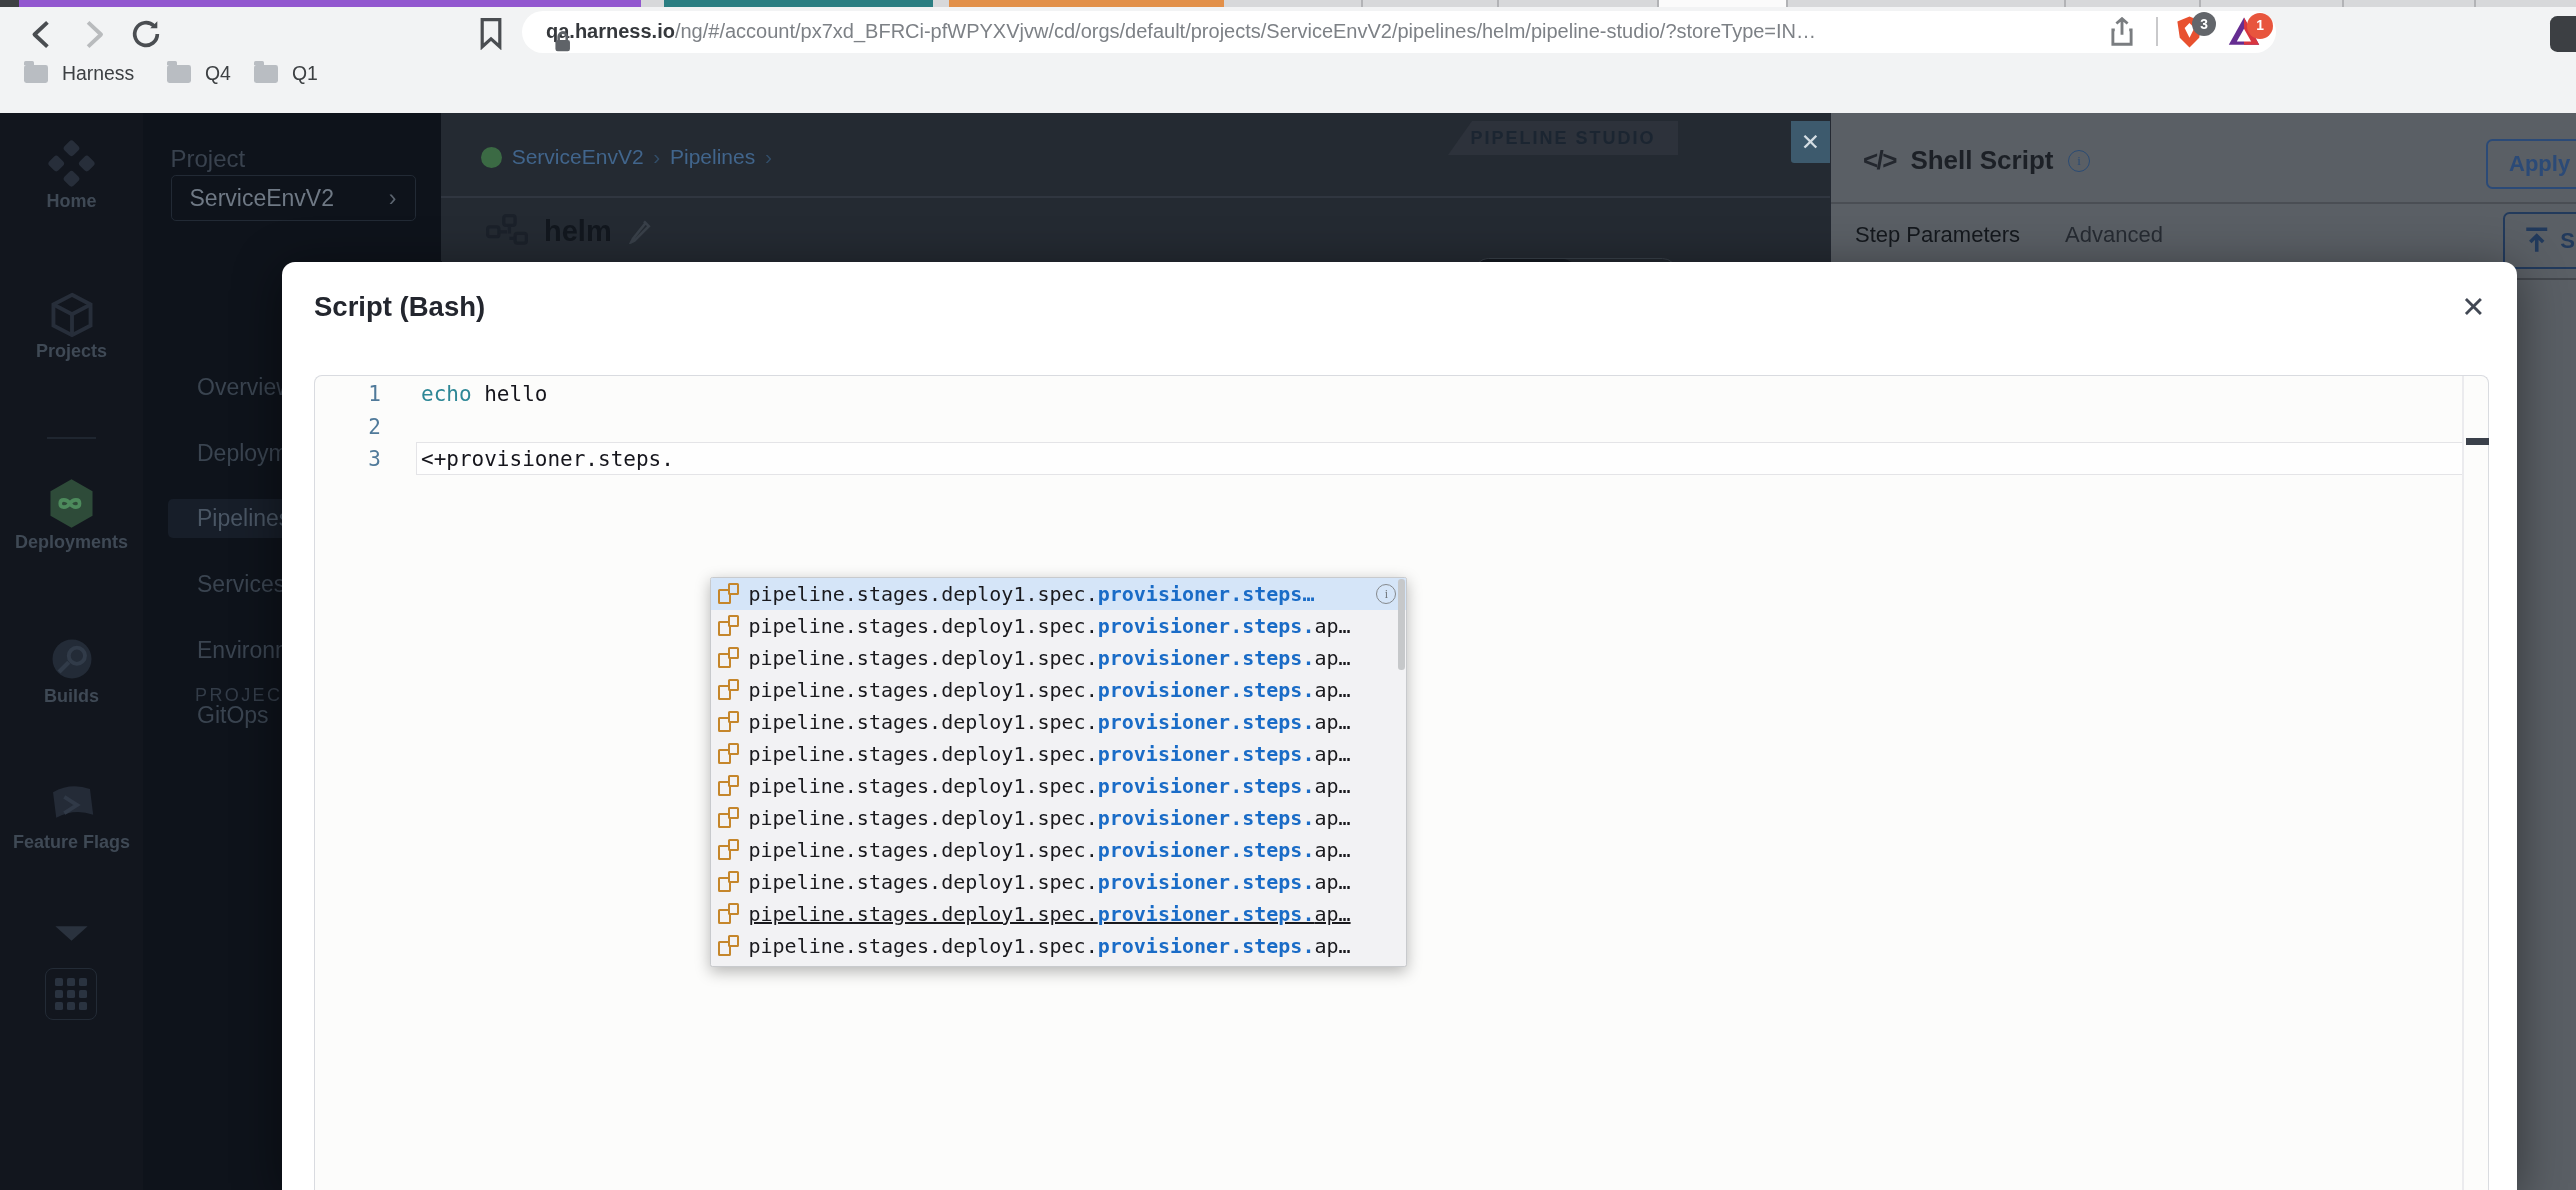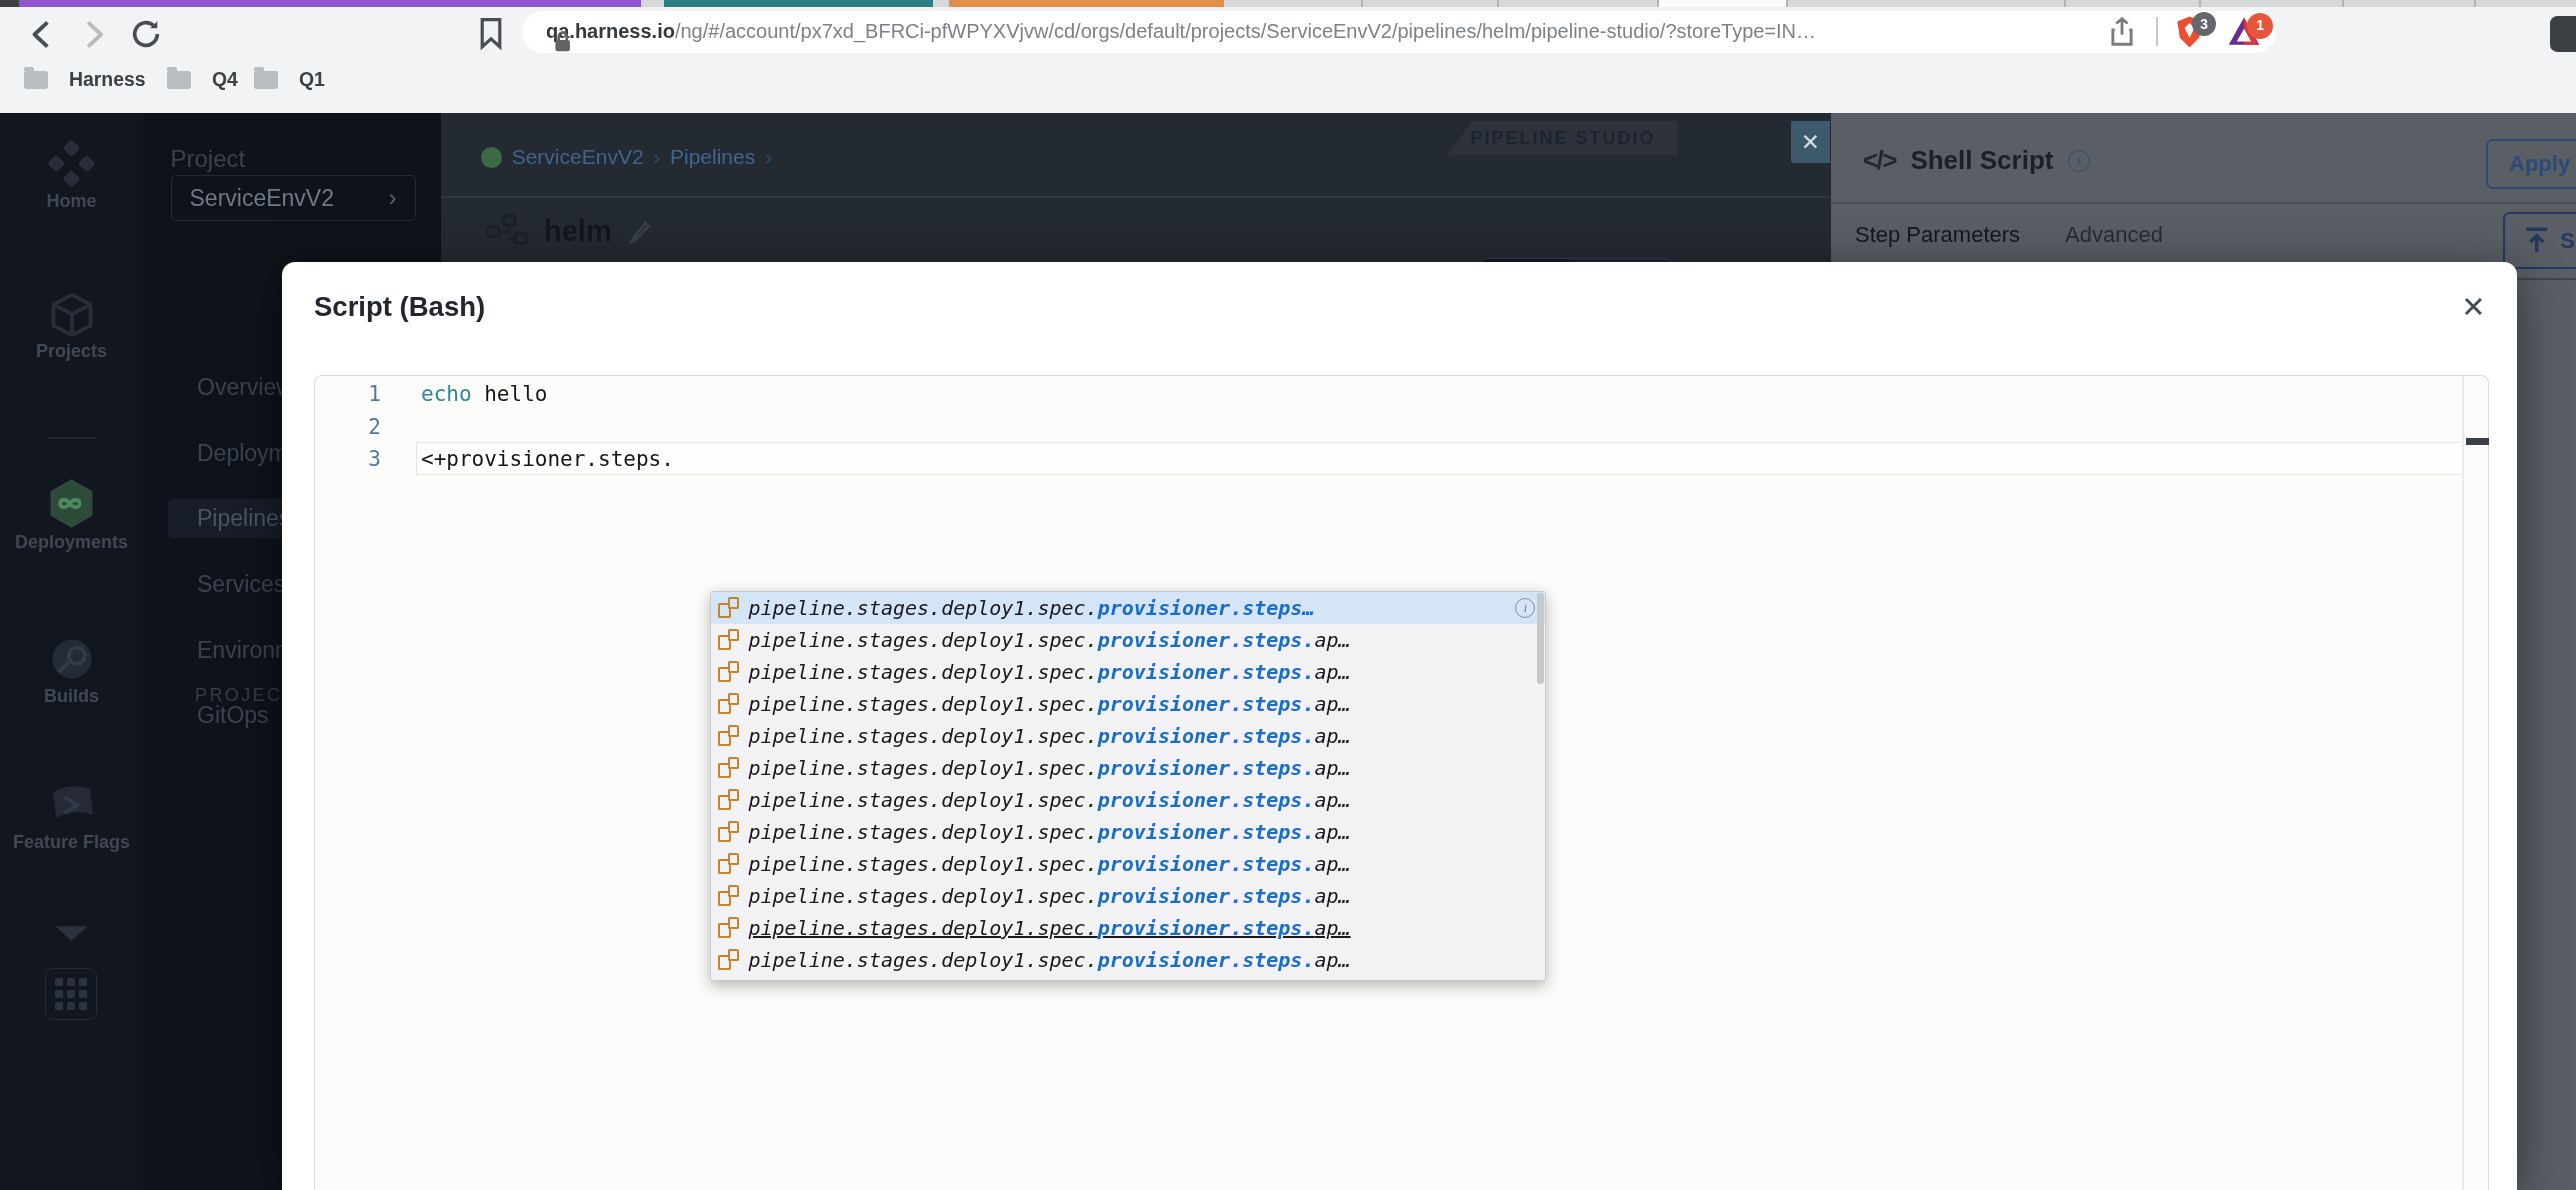--- a/index.html
+++ b/index.html
@@ -13,21 +13,21 @@
   .tabsep { position:absolute; top:0; width:1.6px; height:7.3px; background:#b2b3b6; }
   .tb-icon { position:absolute; display:flex; align-items:center; justify-content:center; }
   #urlpill { position:absolute; left:522px; top:10.5px; width:1754px; height:42px; background:#ffffff; border-radius:21px; display:flex; align-items:center; }
   #urltext { font-size:20px; color:#7d8186; white-space:nowrap; overflow:hidden; width:1491px; }
   #urltext .domain { color:#35383c; font-weight:bold; }
   .badge { position:absolute; border-radius:50%; color:#fff; font-size:13.8px; font-weight:bold;
            display:flex; align-items:center; justify-content:center; }
   .vsep { position:absolute; width:1.6px; background:#c9c9cb; }
   .folder { width:24px; height:18px; background:#b9bdc2; border-radius:2.4px; position:relative; }
   .folder:before { content:""; position:absolute; left:0; top:-4px; width:9.7px; height:4.9px; background:#b9bdc2; border-radius:1.6px 1.6px 0 0; }
-  .bm { position:absolute; top:68px; display:flex; align-items:center; gap:21px;font-weight:bold; }
+  .bm { position:absolute; top:62px; display:flex; align-items:center; gap:14px; }
   .bm span { font-size:19.4px; color:#3d4043; }
 
   
   #app { position:absolute; left:0; top:113px; width:2576px; height:1077px; background:#242932; }
   #nav { position:absolute; left:0; top:0; width:143px; height:1077px; background:#12161e; }
   .nav-item { position:absolute; left:0; width:143px; display:flex; flex-direction:column; align-items:center; gap:1px; }
   .nav-item .lbl { font-size:18px; font-weight:600; color:#3f4955; text-align:center; line-height:21px; }
   .nav-divider { position:absolute; left:47px; width:49px; height:2.4px; background:#1f2630; }
   #grid-btn { position:absolute; left:45px; top:855px; width:52px; height:52px; border:1.6px solid #232b36; border-radius:8px;
               display:grid; grid-template-columns:repeat(3,8px); grid-template-rows:repeat(3,8px); gap:4px; place-content:center; }
@@ -90,22 +90,22 @@
             font-family:"DejaVu Sans Mono", monospace; font-size:21px; }
   .eline { position:absolute; left:0; height:32px; display:flex; align-items:center; }
   .eline .gut { position:absolute; left:0; width:66px; text-align:right; color:#507a9a; }
   .eline .code { position:absolute; left:106px; white-space:pre; color:#15151c; }
   .kw { color:#2d8796; }
   #curline { position:absolute; left:101px; top:66px; width:2048px; height:33px; background:#fefefe; border:0.8px solid #e4e4e7; }
   #ruler { position:absolute; left:2147px; top:0; width:1.6px; height:815px; background:#ebebee; }
   #ruler-dash { position:absolute; left:2151px; top:62px; width:23px; height:7.3px; background:#3a404a; }
 
   
-  #suggest { position:absolute; left:395px; top:215px; width:836px; height:390px; background:#f2f2f4;
-             border:0.8px solid #c8cacd; border-radius:2.4px; box-shadow:0 4.9px 14.6px rgba(0,0,0,.28); overflow:hidden;font-style:italic; }
+  #suggest { position:absolute; left:395px; top:201px; width:697px; height:390px; background:#f2f2f4;
+             border:0.8px solid #c8cacd; border-radius:2.4px; box-shadow:0 4.9px 14.6px rgba(0,0,0,.28); overflow:hidden; }
   .sg-row { position:relative; height:32px; display:flex; align-items:center; padding-left:6.5px;
             font-family:"DejaVu Sans Mono", monospace; font-size:20px; color:#19191d; white-space:nowrap; }
   .sg-row.selected { background:#d5e5f8; }
   .sg-row.hovered .sg-text { text-decoration:underline; }
   .sg-text .match { color:#1a6cc7; font-weight:bold; }
   .sg-icon { width:23px; height:23px; position:relative; margin-right:8px; flex:none; }
   .sg-icon .b1 { position:absolute; left:0.8px; bottom:1.6px; width:13px; height:15.4px; border:2.4px solid #c5862b; border-radius:1.6px; }
   .sg-icon .b2 { position:absolute; right:1.6px; top:0.8px; width:10.5px; height:12px; border:2.4px solid #c5862b; border-radius:1.6px; background:#f2f2f4; }
   .sg-row.selected .sg-icon .b2 { background:#d5e5f8; }
   .sg-info { display:none; margin-left:auto; margin-right:9.7px; width:20px; height:20px; border:1.6px solid #85898d; border-radius:50%;

